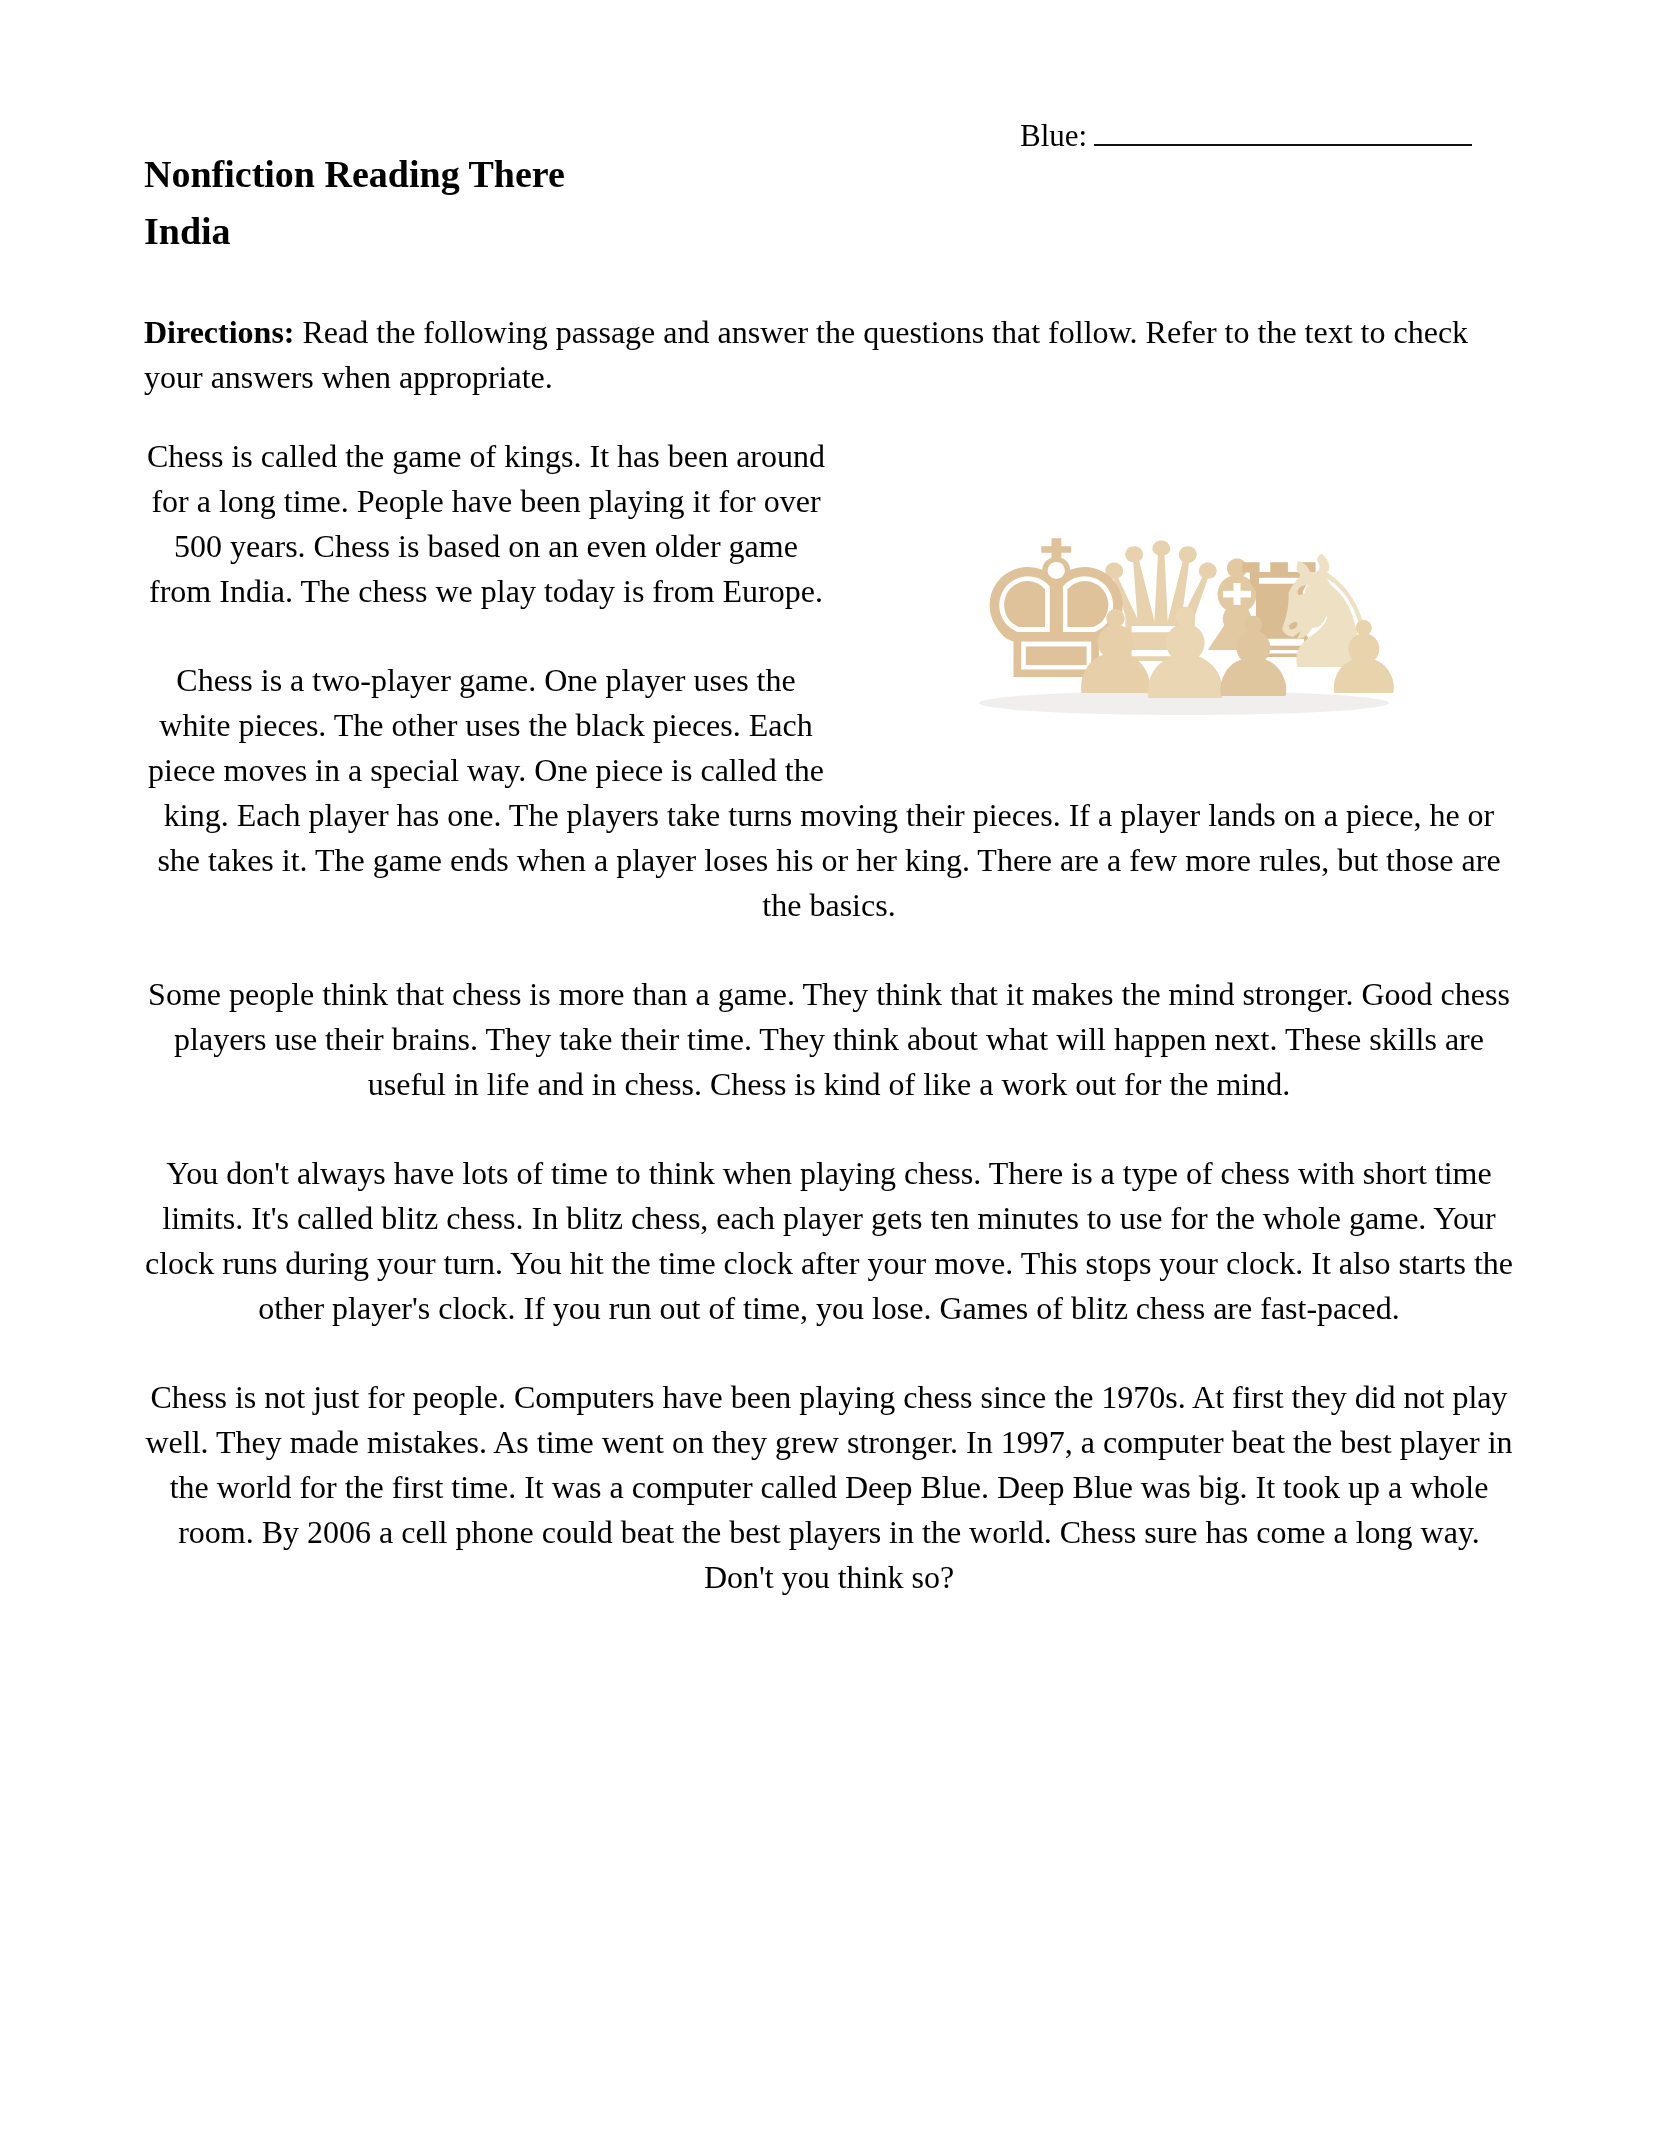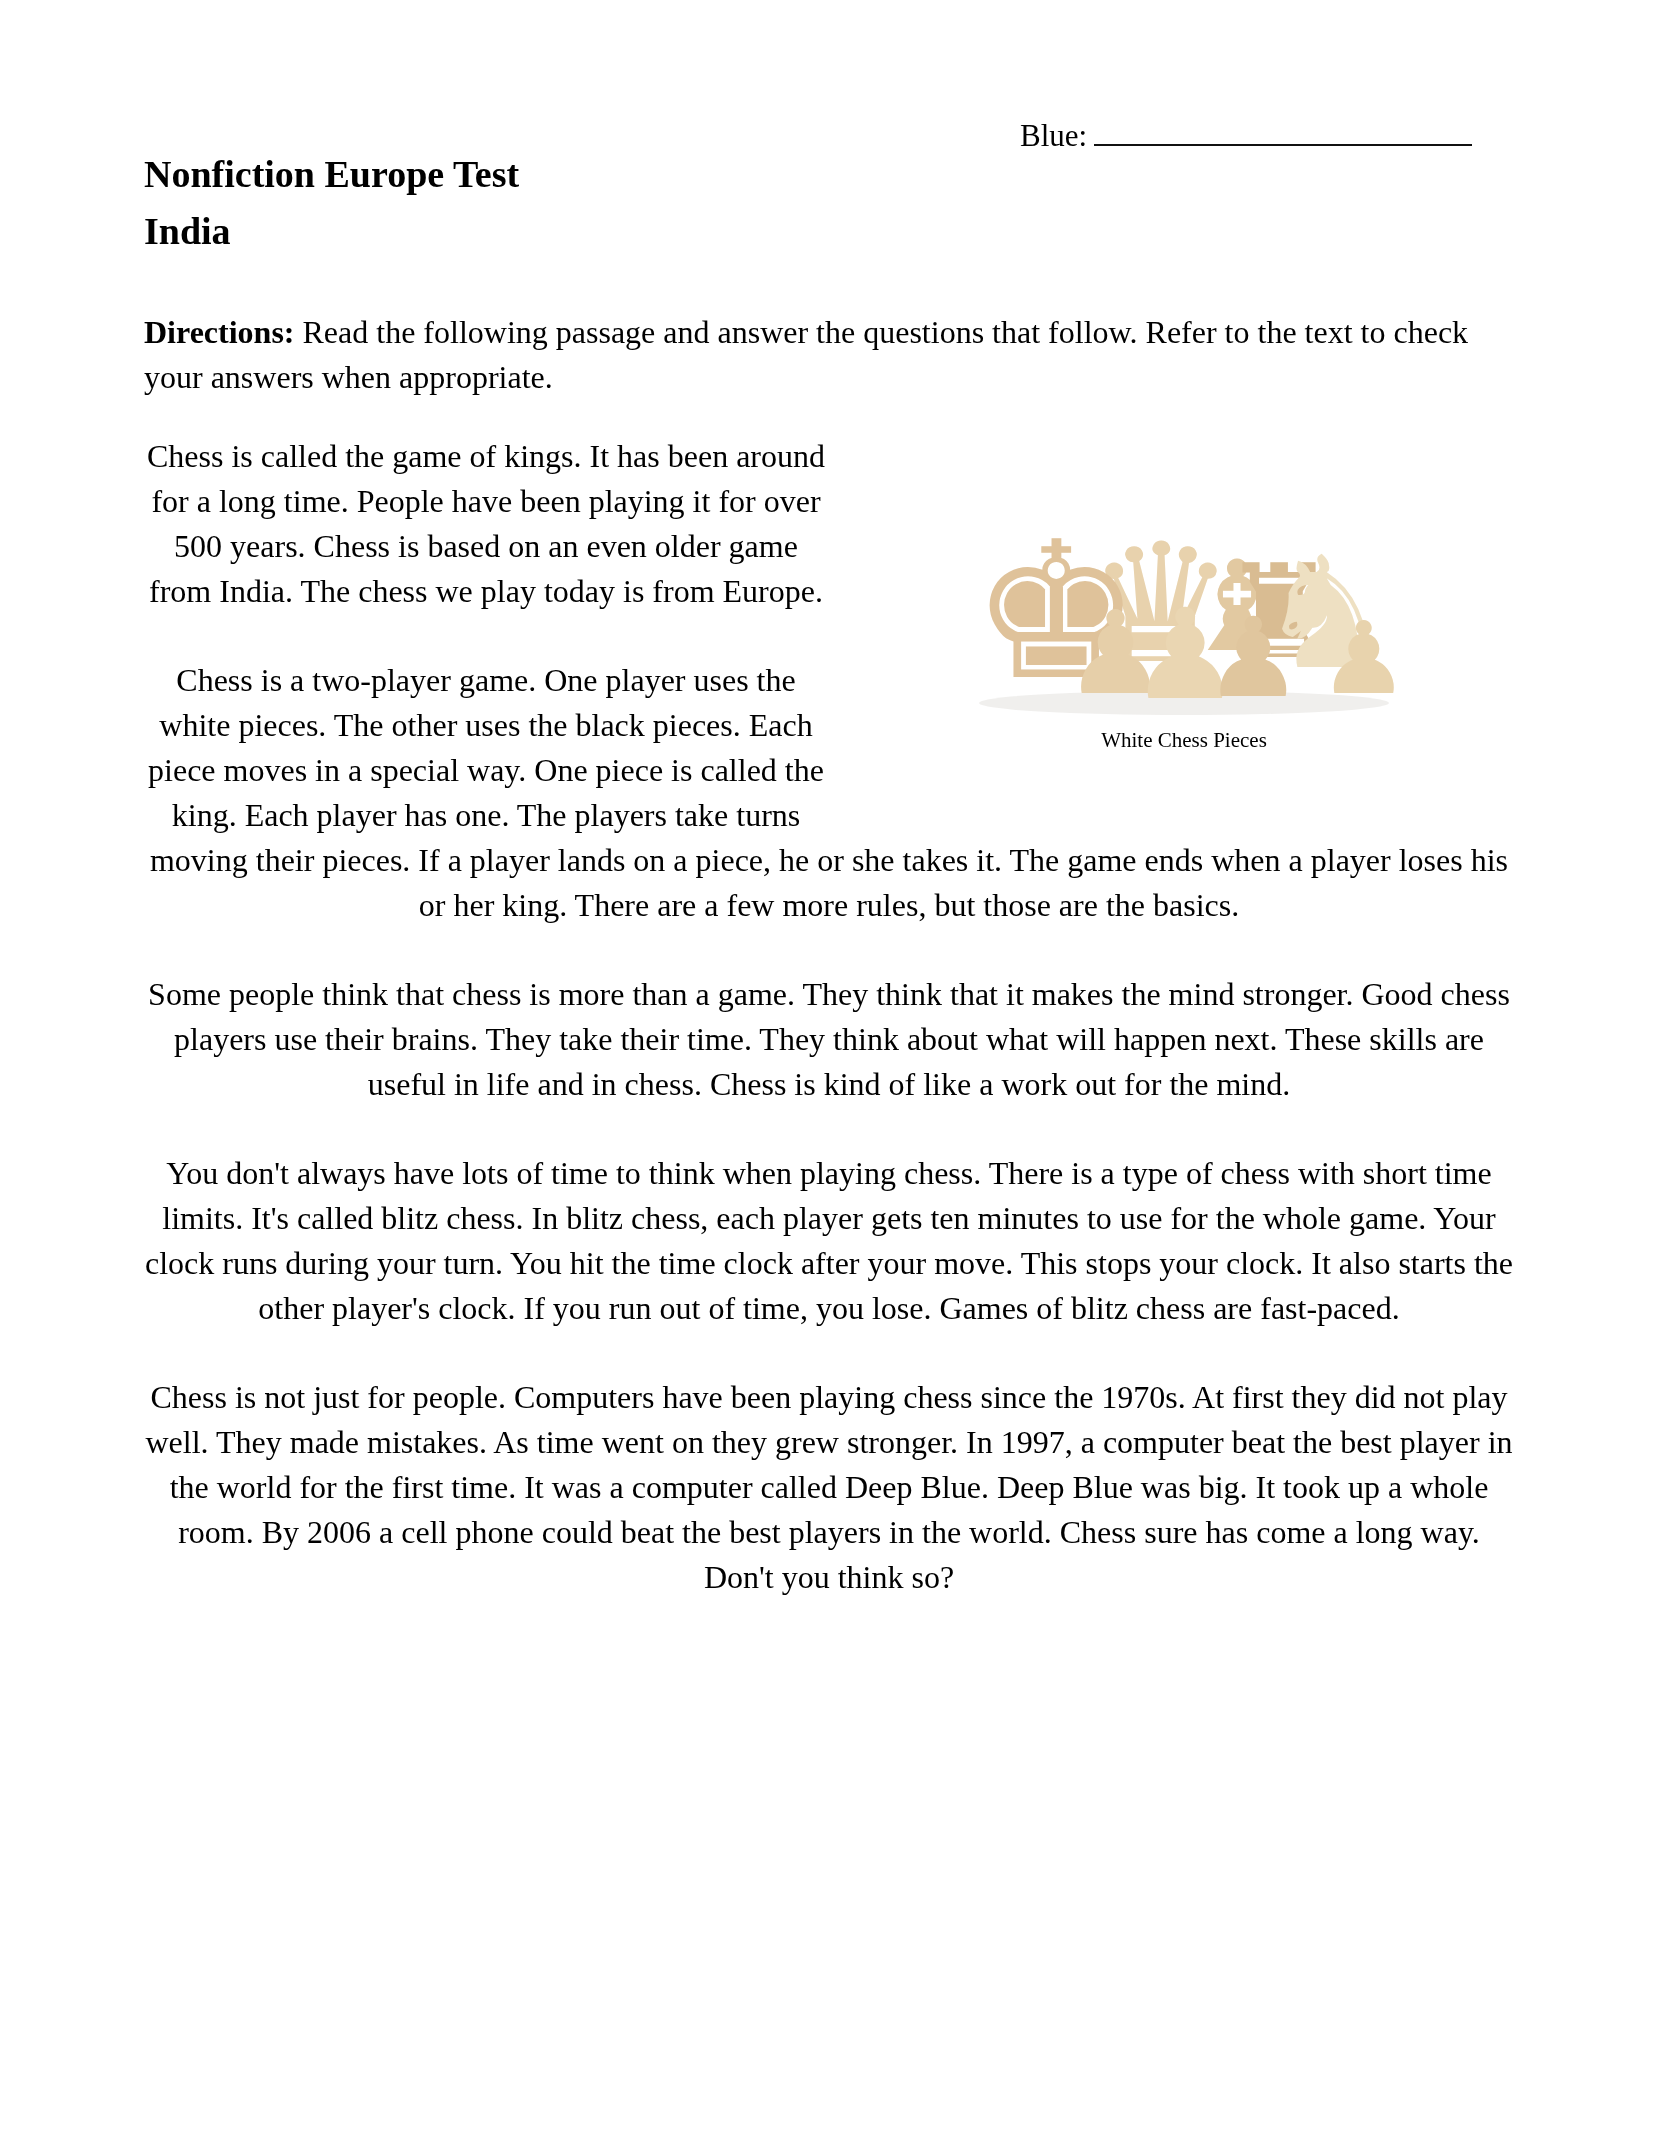--- a/index.html
+++ b/index.html
@@ -111,21 +111,21 @@
 </head>
 <body>
 
 <div class="name-row">
   <span>Blue:</span><span class="name-line"></span>
 </div>
 
 <div class="doc">
 
   <h1 class="title">
-    <span>Nonfiction Europe Test</span>
+    <span>Nonfiction Reading There</span>
     <span>India</span>
   </h1>
 
   <p class="directions">
     <b>Directions:</b>
     <span>Read the following passage and answer the questions that follow. Refer to the text to check your answers when appropriate.</span>
   </p>
 
   <div class="passage">
 
@@ -135,21 +135,20 @@
         <span class="pc bishop">♝</span>
         <span class="pc rook">♜</span>
         <span class="pc queen">♛</span>
         <span class="pc knight">♞</span>
         <span class="pc pawn-d">♟</span>
         <span class="pc king">♚</span>
         <span class="pc pawn-a">♟</span>
         <span class="pc pawn-b">♟</span>
         <span class="pc pawn-c">♟</span>
       </div>
-      <figcaption>White Chess Pieces</figcaption>
     </figure>
 
     <div class="para">Chess is called the game of kings. It has been around for a long time. People have been playing it for over 500 years. Chess is based on an even older game from India. The chess we play today is from Europe.</div>
     <div class="para">Chess is a two-player game. One player uses the white pieces. The other uses the black pieces. Each piece moves in a special way. One piece is called the king. Each player has one. The players take turns moving their pieces. If a player lands on a piece, he or she takes it. The game ends when a player loses his or her king. There are a few more rules, but those are the basics.</div>
     <div class="para">Some people think that chess is more than a game. They think that it makes the mind stronger. Good chess players use their brains. They take their time. They think about what will happen next. These skills are useful in life and in chess. Chess is kind of like a work out for the mind.</div>
     <div class="para">You don't always have lots of time to think when playing chess. There is a type of chess with short time limits. It's called blitz chess. In blitz chess, each player gets ten minutes to use for the whole game. Your clock runs during your turn. You hit the time clock after your move. This stops your clock. It also starts the other player's clock. If you run out of time, you lose. Games of blitz chess are fast-paced.</div>
     <div class="para">Chess is not just for people. Computers have been playing chess since the 1970s. At first they did not play well. They made mistakes. As time went on they grew stronger. In 1997, a computer beat the best player in the world for the first time. It was a computer called Deep Blue. Deep Blue was big. It took up a whole room. By 2006 a cell phone could beat the best players in the world. Chess sure has come a long way. Don't you think so?</div>
 
   </div>
 </div>

